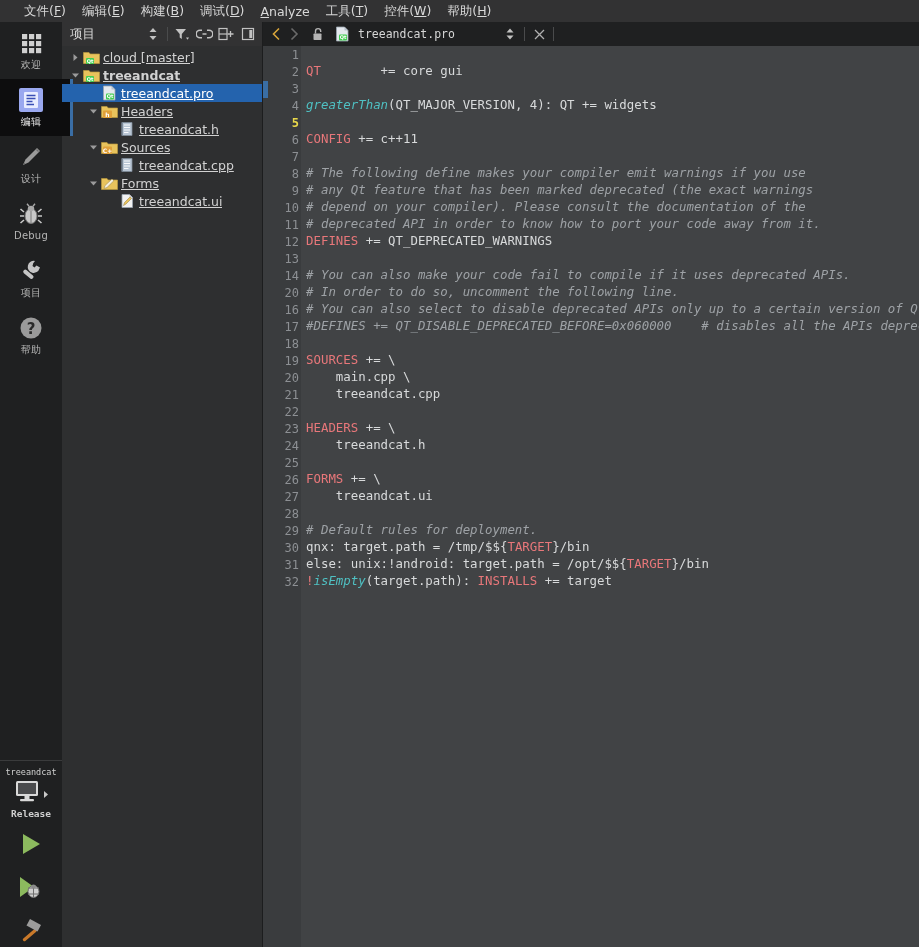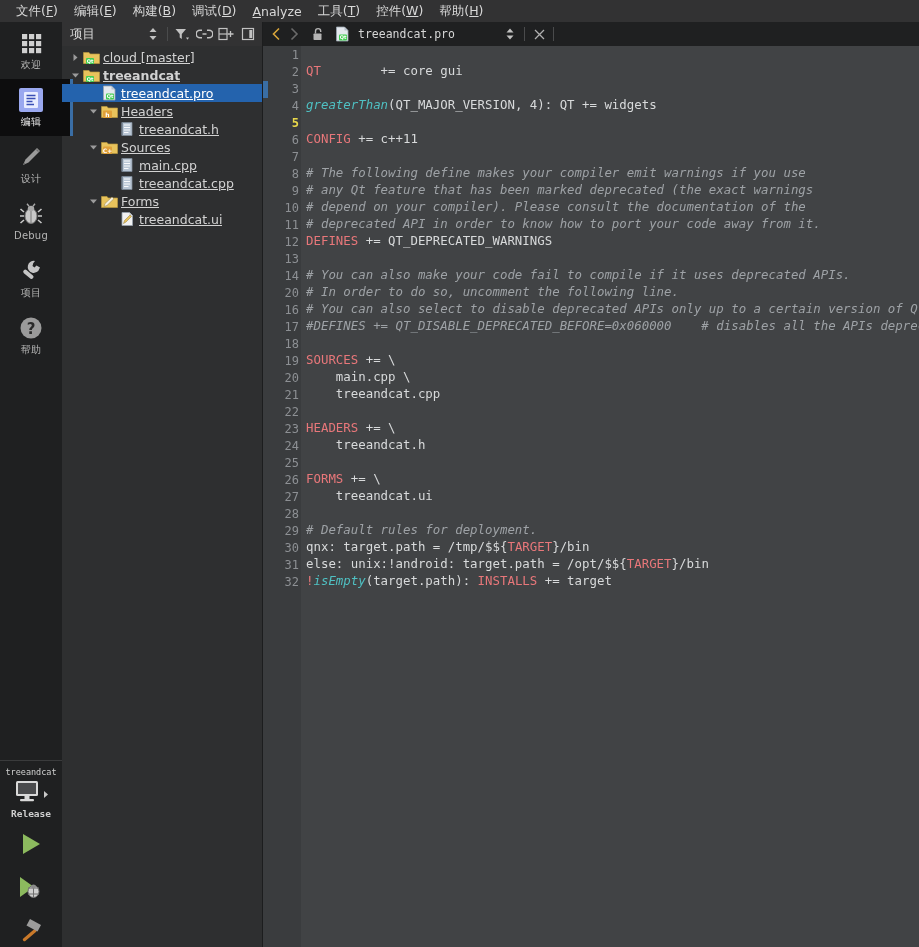--- a/index.html
+++ b/index.html
@@ -7,21 +7,21 @@
     width: 919px; height: 947px;
     background: #2e2f30;
     font-family: "DejaVu Sans", "Liberation Sans", sans-serif;
     overflow: hidden;
   }
   #app { position: relative; width: 919px; height: 947px; display: flex; flex-direction: column; }
 
   
   .menubar {
     height: 22px; background: #323233; display: flex; align-items: center;
-    padding-left: 8px; flex: 0 0 22px;
+    padding-left: 16px; flex: 0 0 22px;
   }
   .menuitem {
     color: #d8d8d8; font-size: 12.5px; padding: 2px 8px; white-space: nowrap;
     font-family: "DejaVu Sans", "Liberation Sans", sans-serif;
   }
   .menuitem u { text-decoration: underline; }
 
   
   .body { flex: 1 1 auto; display: flex; min-height: 0; }
 
@@ -375,32 +375,20 @@
               </svg>
             </span>
             <span class="ticon">
               <svg width="17" height="15" viewBox="0 0 17 15">
                 <path d="M0.5 2.5 L6 2.5 L7.2 4 L16.5 4 L16.5 13.5 L0.5 13.5 Z" fill="#e8c35c" stroke="#b99a3e" stroke-width="0.7"></path>
                 <rect x="2" y="6.5" width="9" height="7.5" rx="1" fill="#e0a13a"></rect>
                 <text x="6.5" y="12.5" font-size="6" fill="#fff" text-anchor="middle" font-family="DejaVu Sans, sans-serif" font-weight="bold">C+</text>
               </svg>
             </span>
             <span class="tlabel">Sources</span>
-          </div>
-          <div class="trow">
-            <span style="width: 42px; flex: 0 0 auto;"></span>
-            <span class="twist"></span>
-            <span class="ticon">
-              <svg width="15" height="16" viewBox="0 0 15 16">
-                <path d="M2 1.5 L12 1.5 L12 14.5 L2 14.5 Z" fill="#b9c6d4" stroke="#7d8a98" stroke-width="0.8"></path>
-                <path d="M4 4 L10 4 M4 6.5 L10 6.5 M4 9 L10 9 M4 11.5 L8.5 11.5" stroke="#ffffff" stroke-width="0.9"></path>
-                <path d="M2 1.5 L2 14.5" stroke="#6d7a88" stroke-width="1.4"></path>
-              </svg>
-            </span>
-            <span class="tlabel">main.cpp</span>
           </div>
           <div class="trow">
             <span style="width: 42px; flex: 0 0 auto;"></span>
             <span class="twist"></span>
             <span class="ticon">
               <svg width="15" height="16" viewBox="0 0 15 16">
                 <path d="M2 1.5 L12 1.5 L12 14.5 L2 14.5 Z" fill="#b9c6d4" stroke="#7d8a98" stroke-width="0.8"></path>
                 <path d="M4 4 L10 4 M4 6.5 L10 6.5 M4 9 L10 9 M4 11.5 L8.5 11.5" stroke="#ffffff" stroke-width="0.9"></path>
                 <path d="M2 1.5 L2 14.5" stroke="#6d7a88" stroke-width="1.4"></path>
               </svg>

